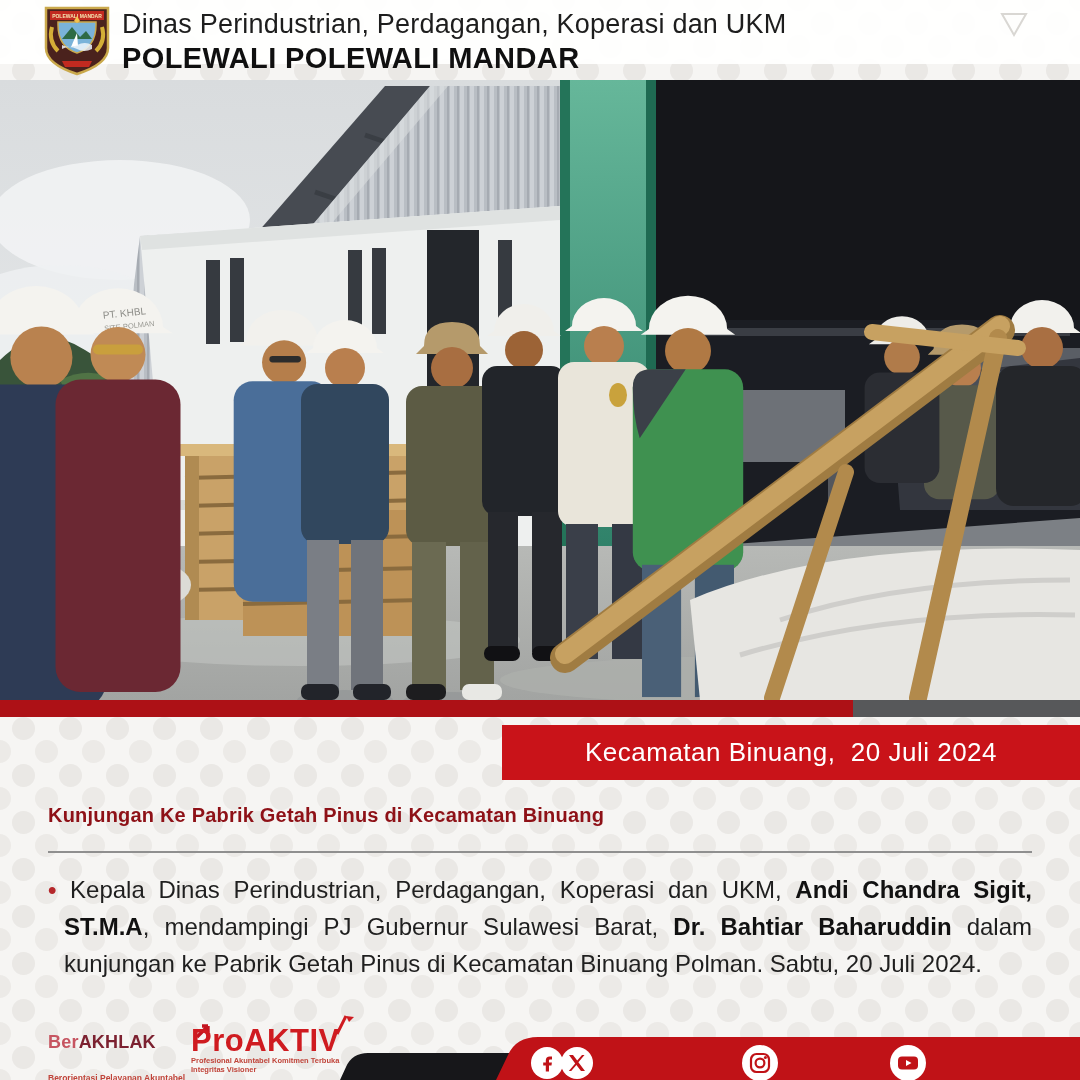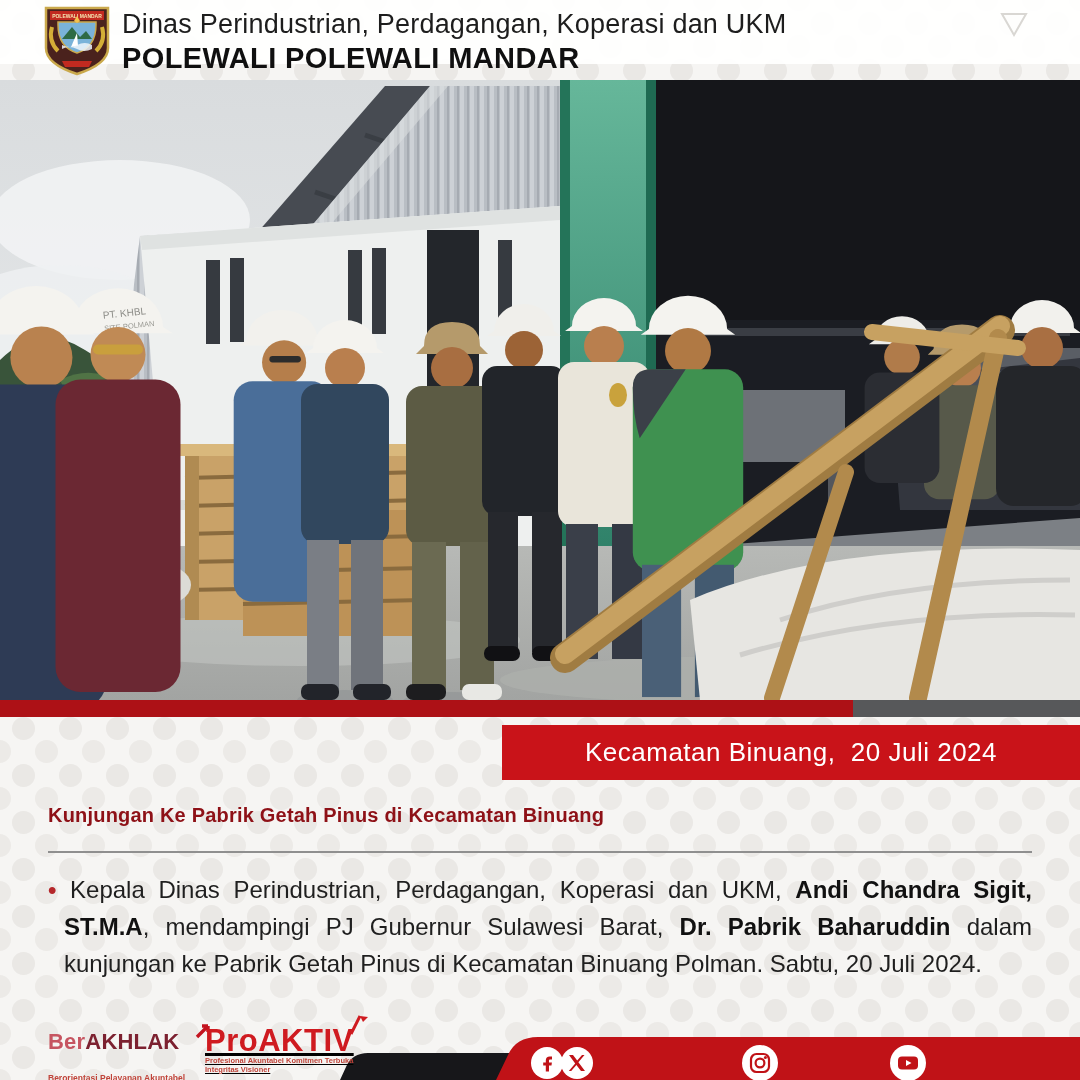--- a/index.html
+++ b/index.html
@@ -60,26 +60,26 @@
     margin:16px 0 0 0;border:none;border-top:2px solid #8f8f8f;width:100%;
   }
   .article p{
     margin:18px 0 0 0;font-size:24px;line-height:37px;color:#1f1f1f;
     text-align:justify;text-indent:-16px;padding-left:16px;
   }
   .article .bullet{color:#b5272b;font-weight:700;}
   .article .b{font-weight:800;color:#111;}
   
   .berakhlak{position:absolute;left:48px;top:1029px;width:160px;}
-  .berakhlak .word{font-size:22px;font-weight:800;line-height:26px;letter-spacing:.2px;position:relative;}
+  .berakhlak .word{font-size:18px;font-weight:800;line-height:26px;letter-spacing:.2px;position:relative;}
   .berakhlak .ber{color:#c65561;}
   .berakhlak .akhlak{color:#7c2130;}
   .berakhlak .arrow{position:absolute;left:147px;top:-8px;width:18px;height:18px;}
   .berakhlak .tag{font-size:8.5px;font-weight:700;color:#c0443a;line-height:11px;margin-top:18px;}
-  .proaktiv{position:absolute;left:205px;top:1025px;width:180px;text-decoration:underline;}
+  .proaktiv{position:absolute;left:191px;top:1025px;width:180px;}
   .proaktiv .word{font-size:31px;font-weight:800;color:#cf1b20;line-height:31px;letter-spacing:.5px;position:relative;}
   .proaktiv .flag{position:absolute;left:142px;top:-12px;width:22px;height:22px;}
   .proaktiv .tag{font-size:7.5px;font-weight:700;color:#c0443a;line-height:9px;margin-top:0;}
   .bottom-shapes{position:absolute;left:320px;top:1030px;width:760px;height:50px;}
   .social{position:absolute;border-radius:50%;background:#ffffff;
           display:flex;align-items:center;justify-content:center;}
   .social svg{display:block;}
   .s-fb{left:531px;top:1047px;width:32px;height:32px;}
   .s-x{left:561px;top:1047px;width:32px;height:32px;}
   .s-ig{left:742px;top:1045px;width:36px;height:36px;}
@@ -310,21 +310,21 @@
   </div>
 
   <div class="divider">
     <div class="red"></div>
     <div class="gray"></div>
   </div>
 
   <div class="article">
     <h1>Kunjungan Ke Pabrik Getah Pinus di Kecamatan Binuang</h1>
     <hr class="rule">
-    <p><span class="bullet">• </span><span>Kepala Dinas Perindustrian, Perdagangan, Koperasi dan UKM, </span><span class="b">Andi Chandra Sigit, ST.M.A</span><span>, mendampingi PJ Gubernur Sulawesi Barat, </span><span class="b">Dr. Pabrik Baharuddin</span><span> dalam kunjungan ke Pabrik Getah Pinus di Kecamatan Binuang Polman. Sabtu, 20 Juli 2024.</span></p>
+    <p><span class="bullet">• </span><span>Kepala Dinas Perindustrian, Perdagangan, Koperasi dan UKM, </span><span class="b">Andi Chandra Sigit, ST.M.A</span><span>, mendampingi PJ Gubernur Sulawesi Barat, </span><span class="b">Dr. Bahtiar Baharuddin</span><span> dalam kunjungan ke Pabrik Getah Pinus di Kecamatan Binuang Polman. Sabtu, 20 Juli 2024.</span></p>
   </div>
 
   <svg class="bottom-shapes" viewBox="0 0 760 50">
     <path d="M48 23 q-16 0 -22 14 l-6 13 L760 50 L760 23 z" fill="#17171a"></path>
     <path d="M218 7 q-22 0 -30 18 l-12 25 L760 50 L760 7 z" fill="#c01217"></path>
   </svg>
 
   <div class="berakhlak">
     <div class="word">
       <span class="ber">Ber</span><span class="akhlak">AKHLAK</span>

